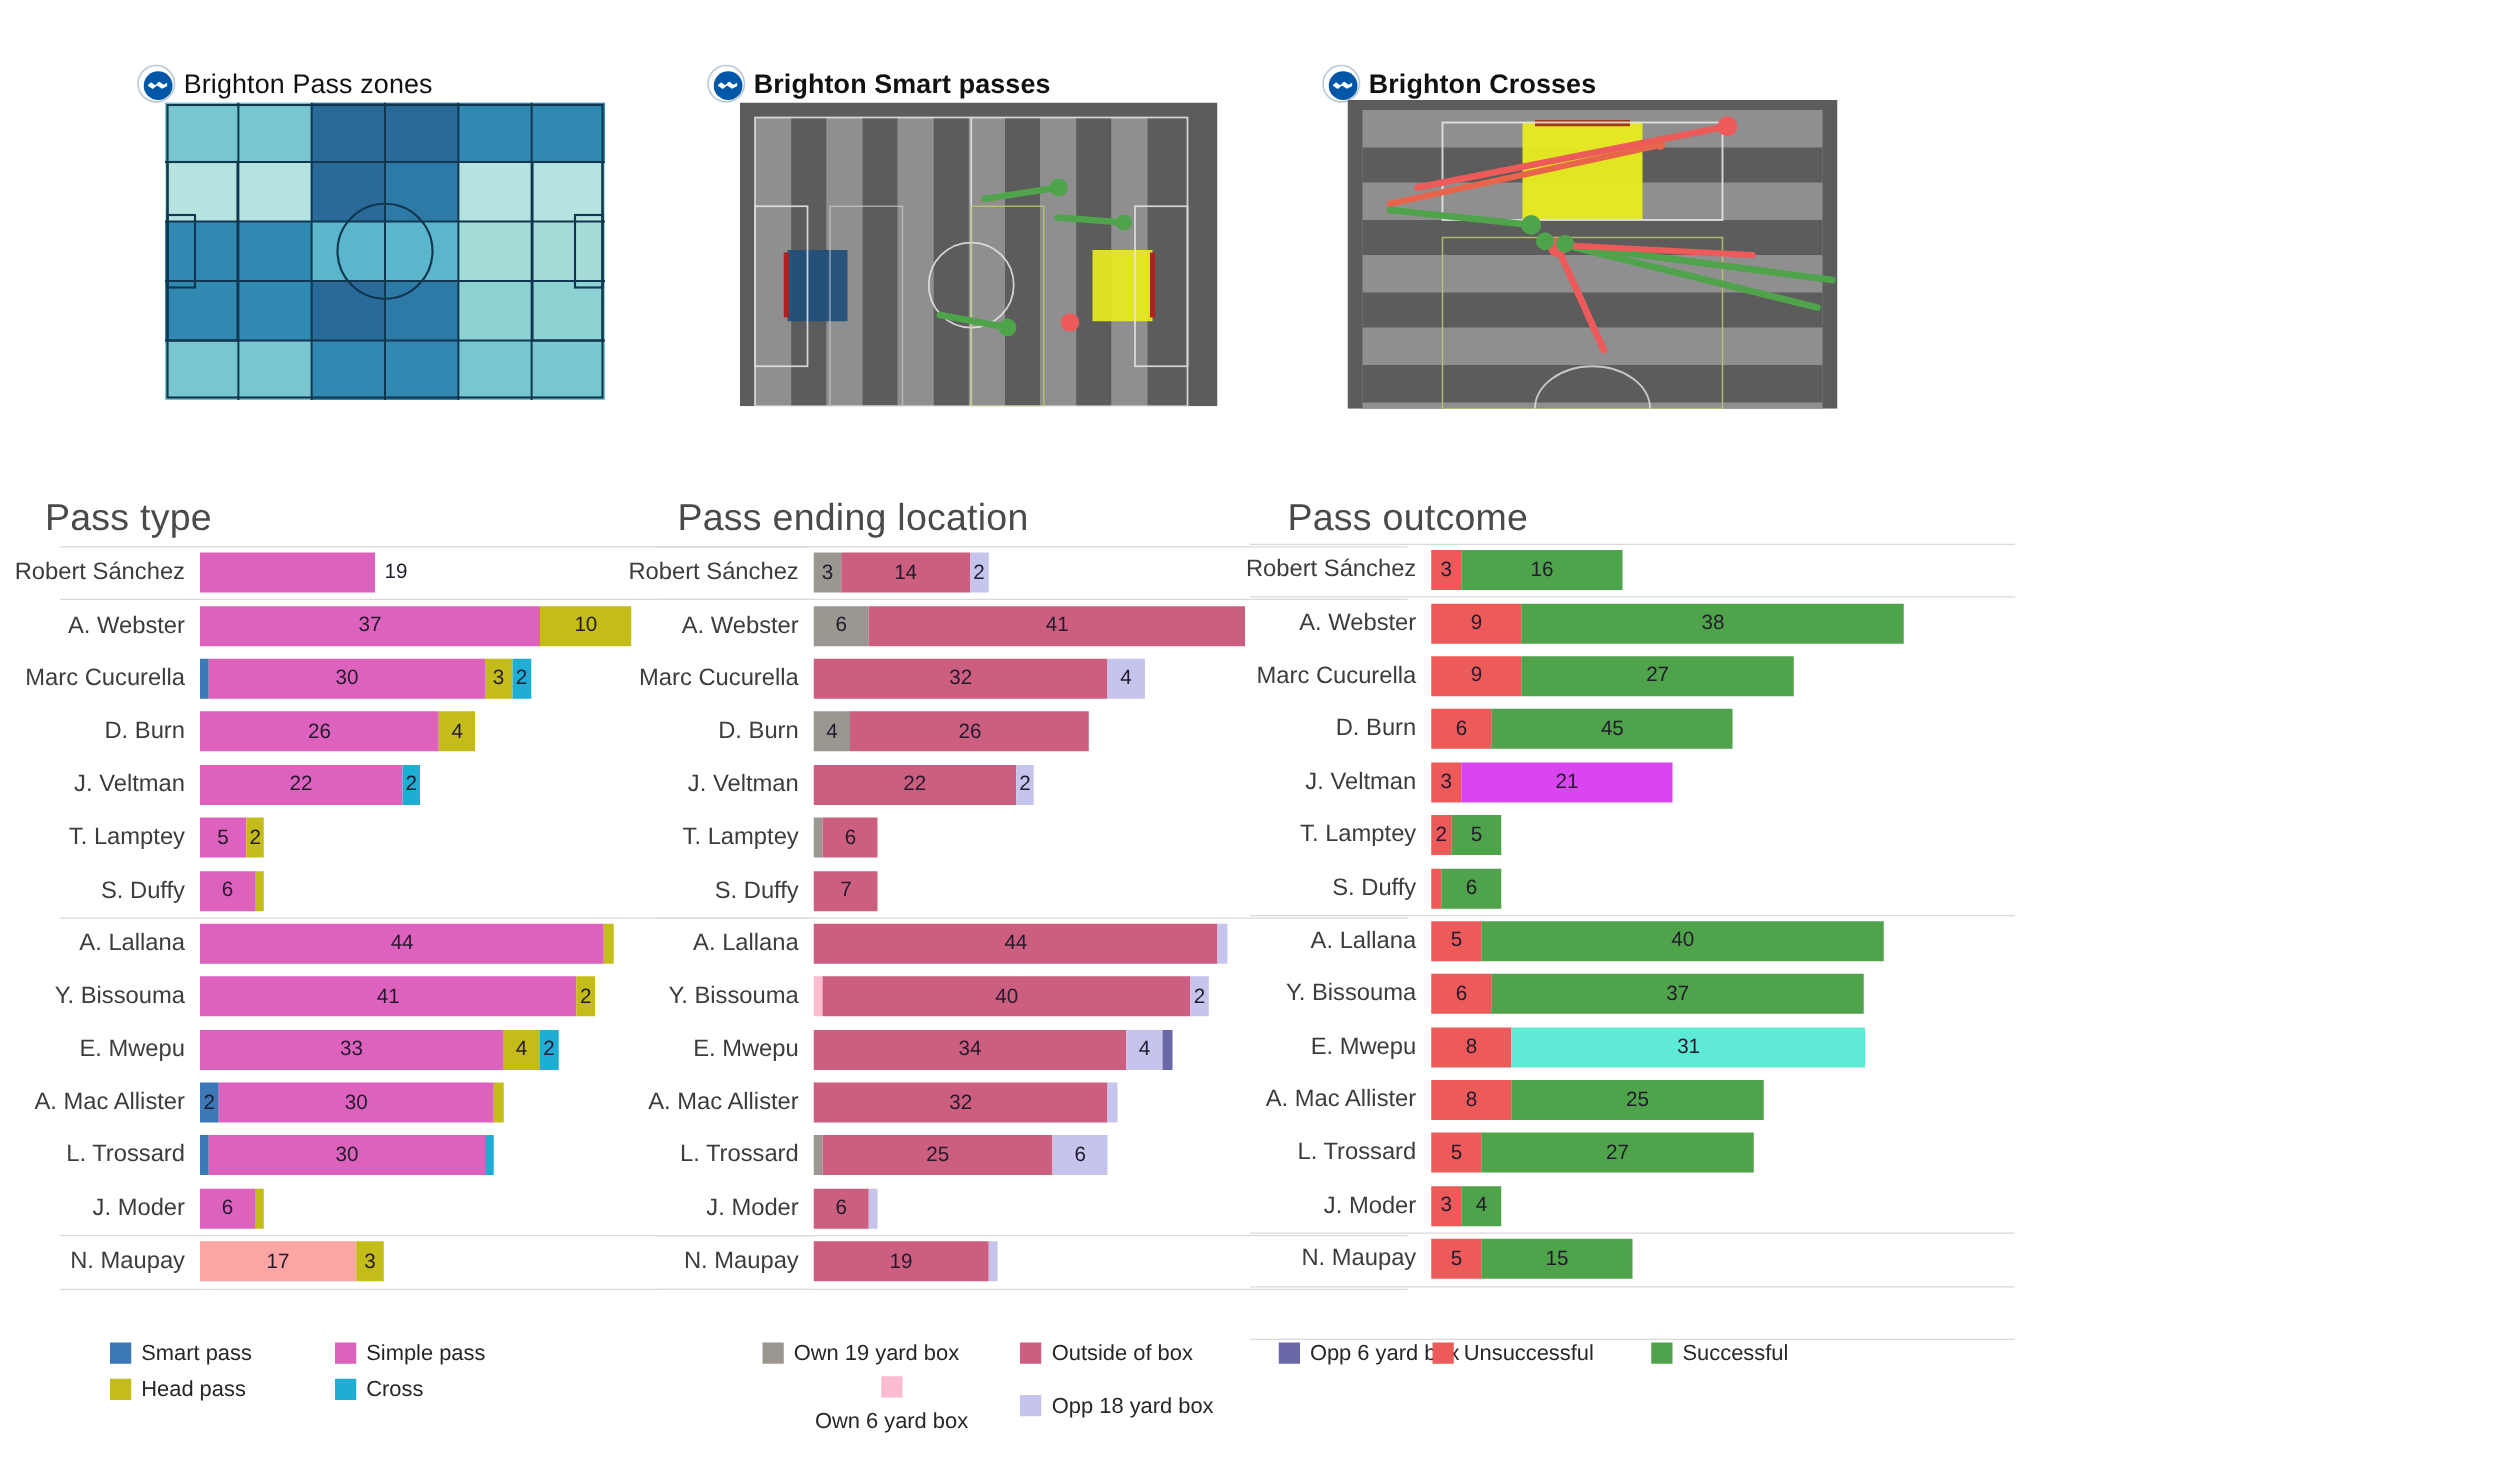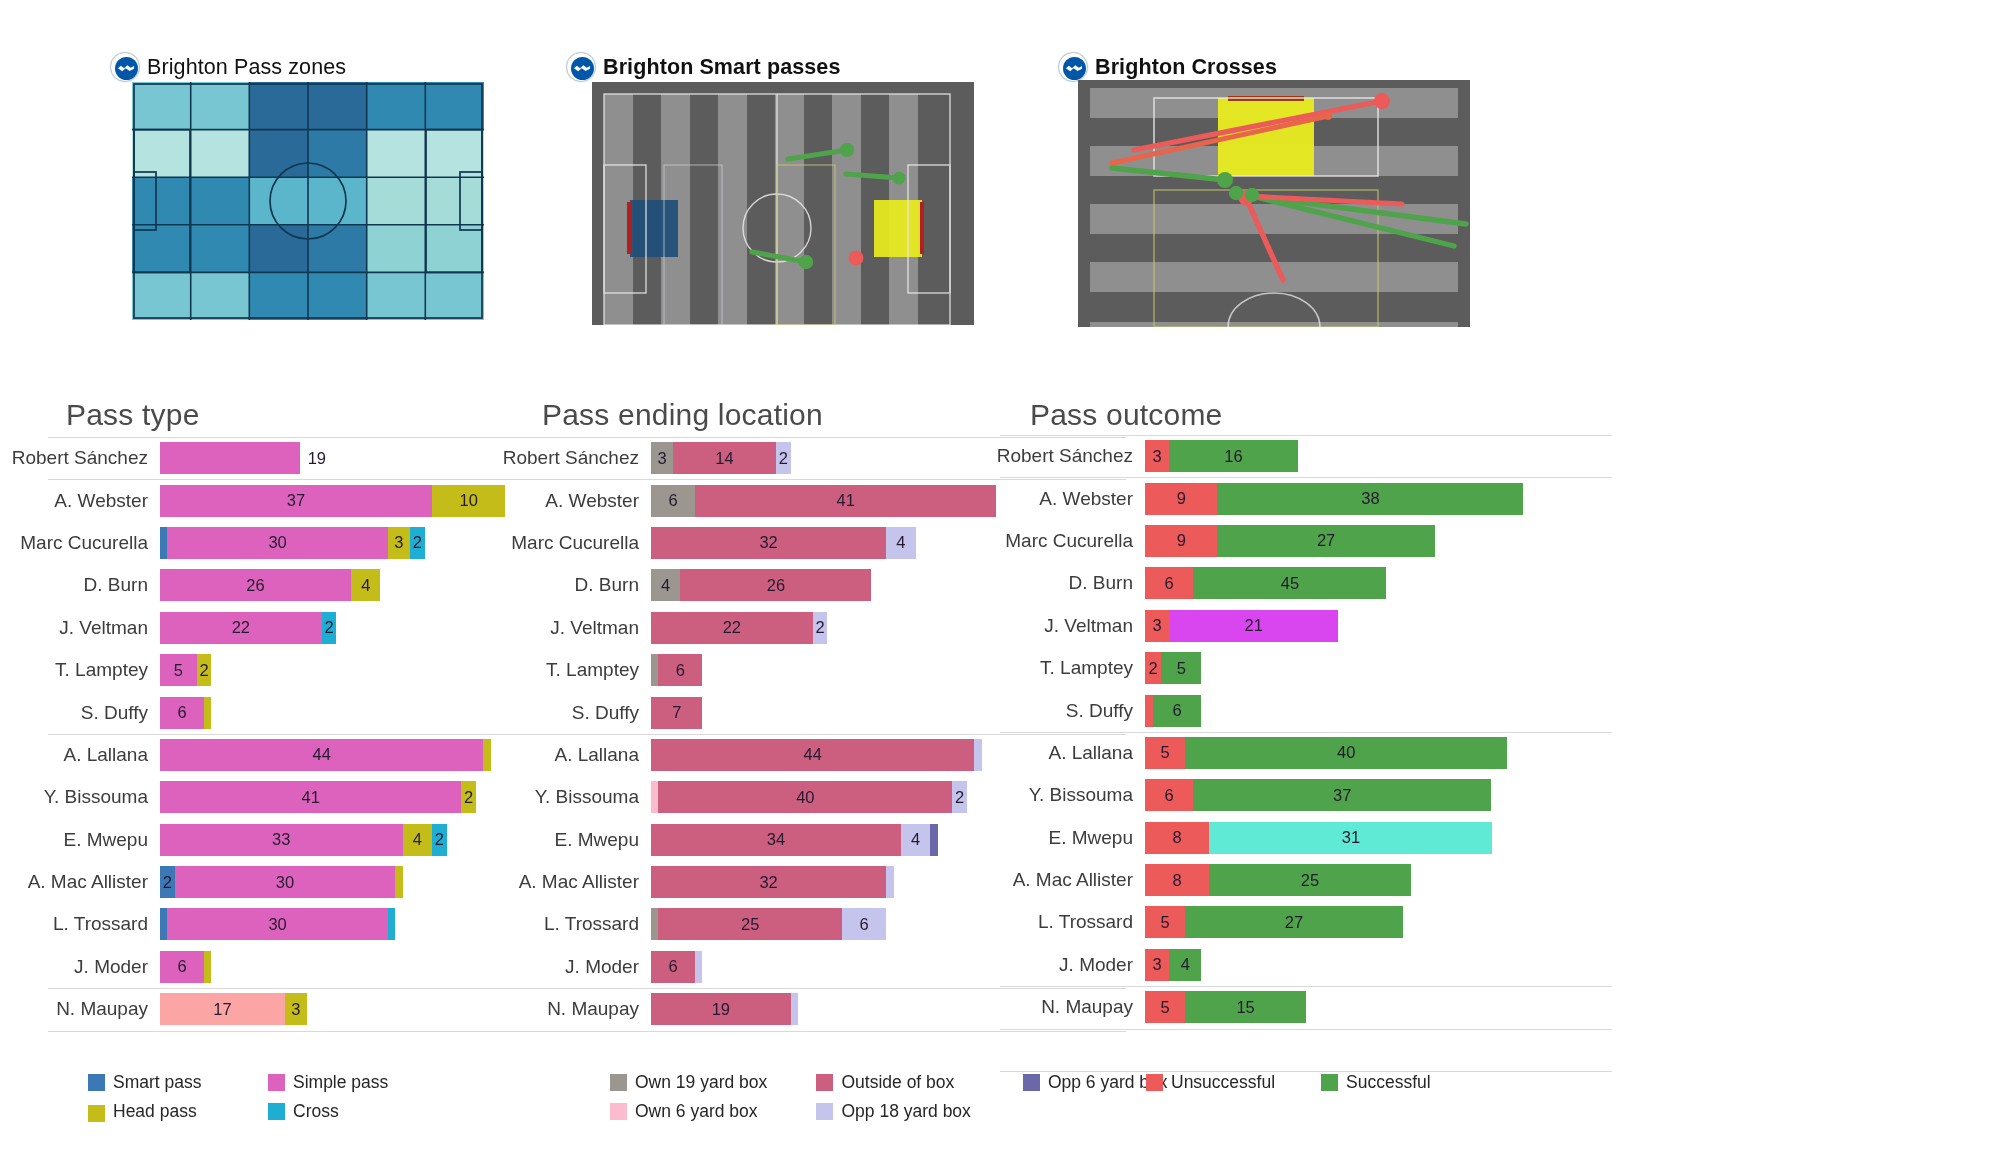--- a/index.html
+++ b/index.html
@@ -128,21 +128,21 @@
           <rect x="2" y="2" width="348" height="234"></rect>
           <rect x="2" y="47.6" width="56" height="142.8"></rect>
           <rect x="294" y="47.6" width="56" height="142.8"></rect>
           <rect x="2" y="90" width="22" height="58"></rect>
           <rect x="328" y="90" width="22" height="58"></rect>
           <circle cx="176" cy="119" r="38"></circle>
         </g>
       </svg>
     </div>
 
-    <div class="chart-title" style="left:66px; top:398px;">Pass type</div>
+    <div class="chart-title" style="left:36px; top:398px;">Pass type</div>
     <div class="rows" id="rows-0" style="left:160px; top:437px; width:460px;">
         <div class="row">
           <span class="rlabel">Robert Sánchez</span>
           <div class="bars">
             <div class="seg" style="width: 139.65px; background: rgb(221, 98, 189);"></div>
           </div>
           <span class="outside-val" style="left: 147.65px;">19</span>
         </div>
         <div class="sep" style="top: 42.4px; left: -112px; width: 600px;"></div>
         <div class="row">
@@ -248,21 +248,21 @@
       </div>
     <div class="legend" id="legend-0" style="left:88px; top:1072px; width:360px;">
         <div class="lg-item" style="width: 50%;">
           <span class="sw" style="background: rgb(59, 120, 181);"></span>
           <span>Smart pass</span>
         </div>
         <div class="lg-item" style="width: 50%;">
           <span class="sw" style="background: rgb(221, 98, 189);"></span>
           <span>Simple pass</span>
         </div>
-        <div class="lg-item" style="width: 50%; align-items: flex-end;">
+        <div class="lg-item" style="width: 50%;">
           <span class="sw" style="background: rgb(196, 189, 25);"></span>
           <span>Head pass</span>
         </div>
         <div class="lg-item" style="width: 50%;">
           <span class="sw" style="background: rgb(30, 174, 212);"></span>
           <span>Cross</span>
         </div>
       </div>
   </div>
 
@@ -434,21 +434,21 @@
           <span>Own 19 yard box</span>
         </div>
         <div class="lg-item" style="width: 33.3%;">
           <span class="sw" style="background: rgb(204, 95, 128);"></span>
           <span>Outside of box</span>
         </div>
         <div class="lg-item" style="width: 33.3%;">
           <span class="sw" style="background: rgb(106, 104, 168);"></span>
           <span>Opp 6 yard box</span>
         </div>
-        <div class="lg-item" style="width: 33.3%;">
+        <div class="lg-item" style="width: 33.3%; flex-direction: column;">
           <span class="sw" style="background: rgb(251, 188, 208);"></span>
           <span>Own 6 yard box</span>
         </div>
         <div class="lg-item" style="width: 33.3%;">
           <span class="sw" style="background: rgb(197, 196, 236);"></span>
           <span>Opp 18 yard box</span>
         </div>
       </div>
   </div>
 

